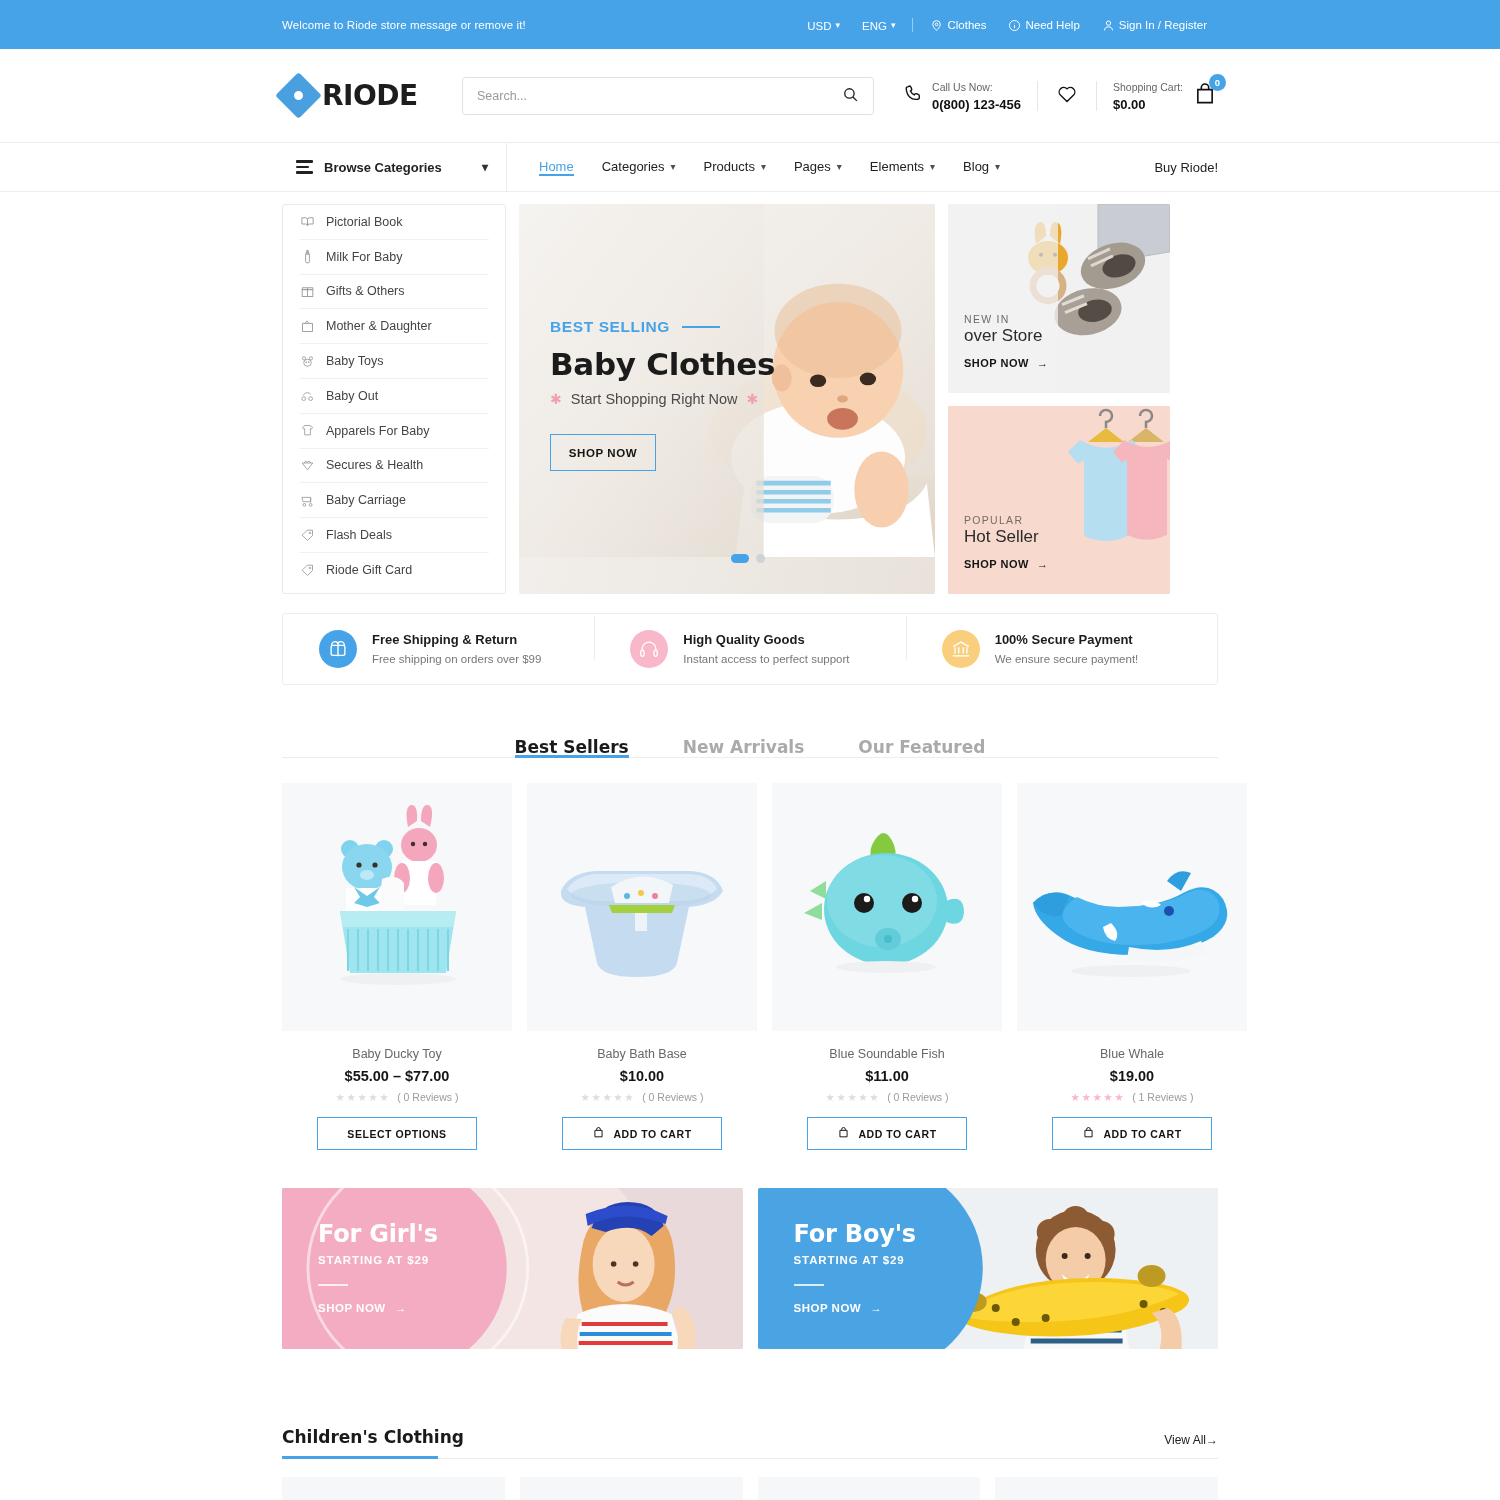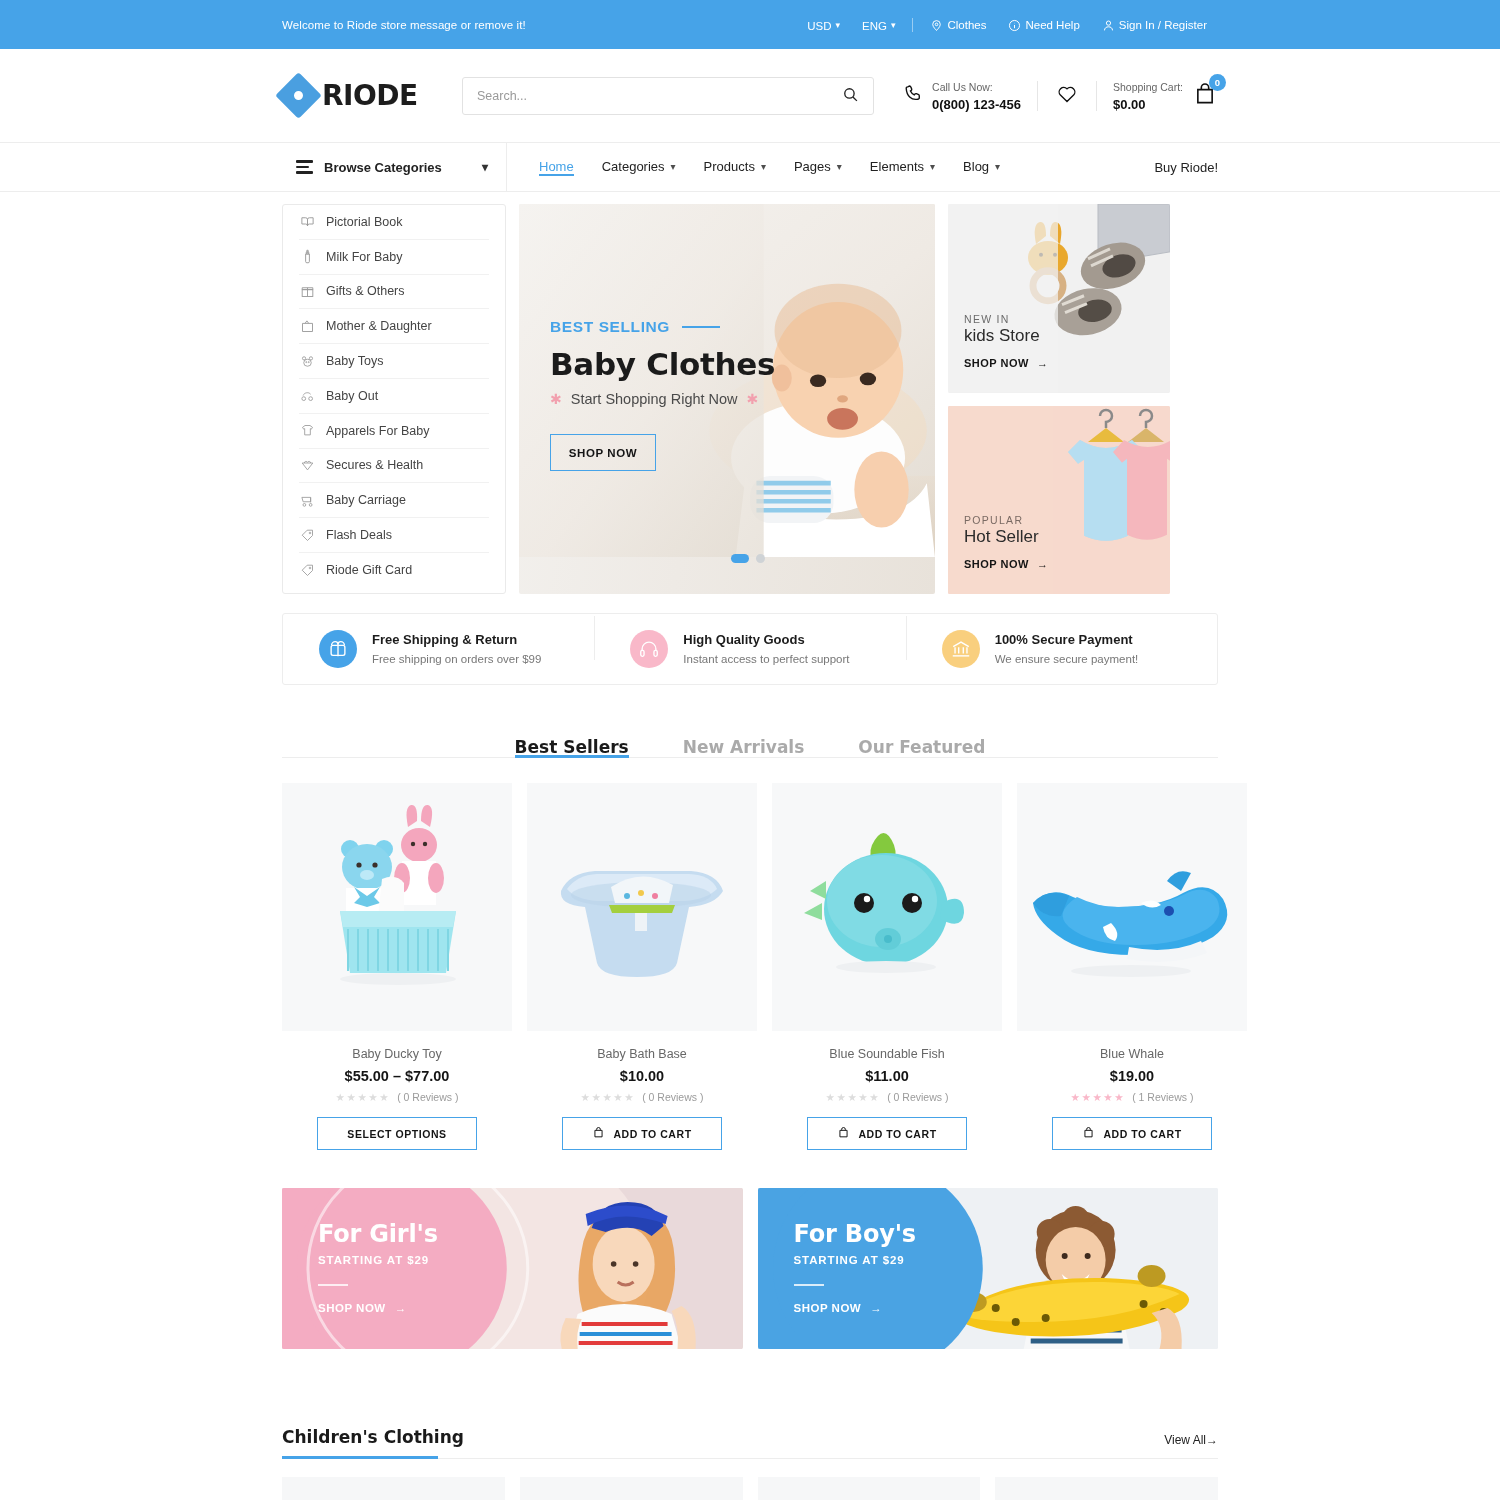--- a/index.html
+++ b/index.html
@@ -528,21 +528,21 @@
               <ellipse cx="171" cy="62" rx="17" ry="11" transform="rotate(-18 171 62)" fill="#514a44"></ellipse>
               <path d="M140 55 l22 -10 M143 62 l22 -10" stroke="#ddd8d0" stroke-width="3"></path>
               <ellipse cx="140" cy="108" rx="34" ry="23" transform="rotate(-12 140 108)" fill="#a8a097"></ellipse>
               <ellipse cx="147" cy="107" rx="17" ry="11" transform="rotate(-12 147 107)" fill="#544d46"></ellipse>
               <path d="M114 101 l22 -9 M117 109 l22 -9" stroke="#e0dbd3" stroke-width="3"></path>
             </g>
             <rect x="0" y="0" width="110" height="189" fill="#f2f2f2" opacity=".72"></rect>
           </svg>
           <div class="sb-txt">
             <div class="sb-eyebrow">NEW IN</div>
-            <div class="sb-title">kids Store</div>
+            <div class="sb-title">over Store</div>
             <div class="sb-cta">
               <span>SHOP NOW</span>
               <span>→</span>
             </div>
           </div>
         </div>
 
         <div class="sbanner sb2">
           <svg viewBox="0 0 222 189" preserveAspectRatio="none" style="position:absolute;inset:0;width:100%;height:100%">
             <rect width="222" height="189" fill="#f7d9cd"></rect>

